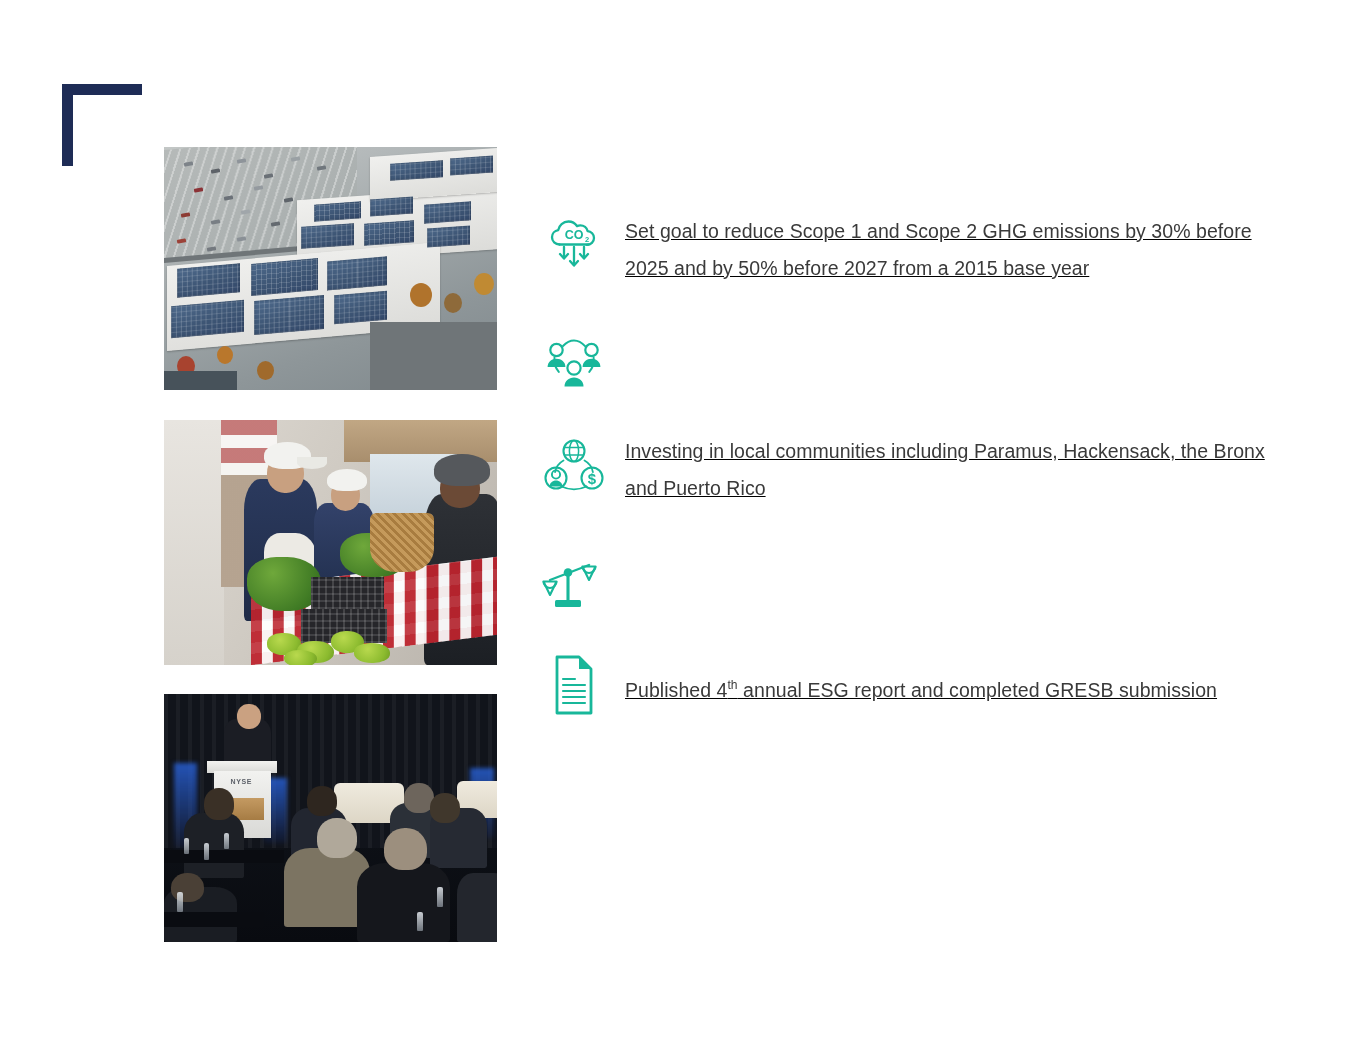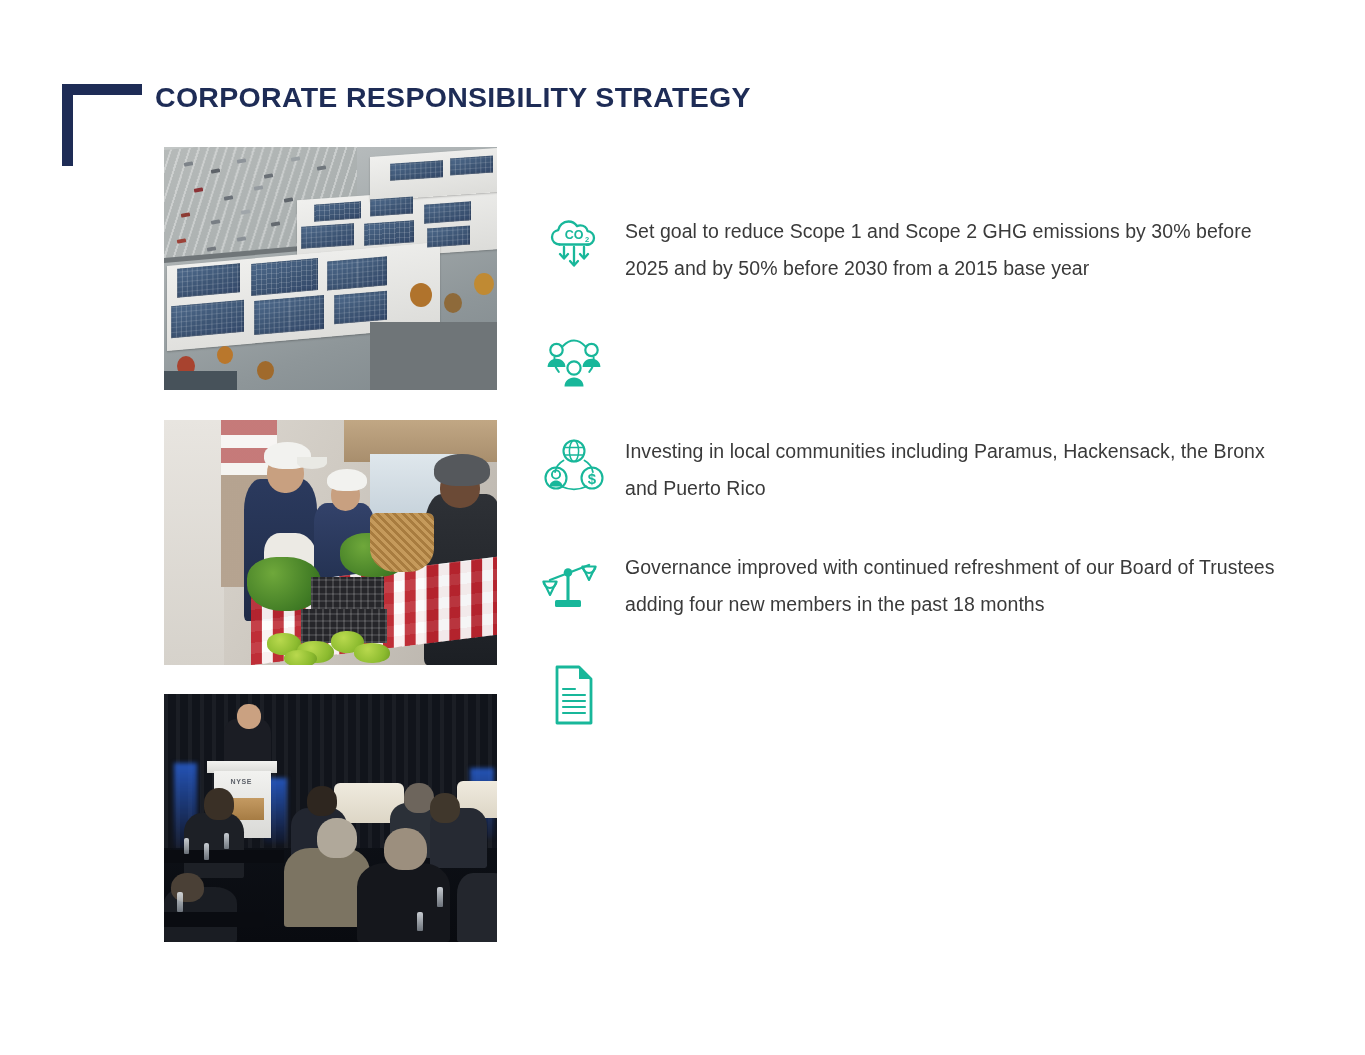--- a/index.html
+++ b/index.html
@@ -144,20 +144,21 @@
   .bottle { position: absolute; border-radius: 2px 2px 1px 1px;
     background: linear-gradient(180deg, rgba(230,235,240,.85), rgba(180,190,200,.55)); }
   .desk-row { position: absolute; background: #0a0c11; }
 
   
   .bullets {
     position: absolute;
     left: 535px;
     top: 213px;
     width: 745px;
+    text-decoration: underline;
   }
 
   .bullet-row {
     position: relative;
     display: flex;
     align-items: flex-start;
   }
 
   .bullet-icon {
     width: 78px;
@@ -201,21 +202,20 @@
     width: 1365px;
     height: 46px;
   }
 </style>
 </head>
 <body>
 
 <div class="slide">
 
   <div class="corner-bracket"></div>
-  <div class="page-title">CORPORATE RESPONSIBILITY STRATEGY</div>
 
   <div class="photo-col">
 
     <div class="photo p1">
       <div class="solar-sky"></div>
       <div class="parking"></div>
       <div class="pk-car" style="left:6%;top:6%;background:#7d8389"></div>
       <div class="pk-car" style="left:14%;top:9%;background:#5d6268"></div>
       <div class="pk-car" style="left:22%;top:5%;background:#8e949a"></div>
       <div class="pk-car" style="left:30%;top:11%;background:#6a7076"></div>
@@ -349,21 +349,21 @@
           <text x="31" y="22" font-family="Liberation Sans, sans-serif" font-size="12.5" font-weight="bold" fill="#18b79a" text-anchor="middle">CO</text>
           <text x="42" y="24.5" font-family="Liberation Sans, sans-serif" font-size="7.5" font-weight="bold" fill="#18b79a">2</text>
           <path d="M21 30v11" stroke="#18b79a" stroke-width="2.3" stroke-linecap="round"></path>
           <path d="M17 37l4 4.6 4-4.6" stroke="#18b79a" stroke-width="2.3" stroke-linecap="round" stroke-linejoin="round"></path>
           <path d="M31 30v18" stroke="#18b79a" stroke-width="2.3" stroke-linecap="round"></path>
           <path d="M27 44l4 4.6 4-4.6" stroke="#18b79a" stroke-width="2.3" stroke-linecap="round" stroke-linejoin="round"></path>
           <path d="M41 30v11" stroke="#18b79a" stroke-width="2.3" stroke-linecap="round"></path>
           <path d="M37 37l4 4.6 4-4.6" stroke="#18b79a" stroke-width="2.3" stroke-linecap="round" stroke-linejoin="round"></path>
         </svg>
       </div>
-      <div class="bullet-text">Set goal to reduce Scope 1 and Scope 2 GHG emissions by 30% before 2025 and by 50% before 2030 from a 2015 base year</div>
+      <div class="bullet-text">Set goal to reduce Scope 1 and Scope 2 GHG emissions by 30% before 2025 and by 50% before 2027 from a 2015 base year</div>
     </div>
 
     <div class="bullet-row b2">
       <div class="bullet-icon">
         <svg width="62" height="58" viewBox="0 0 62 58" fill="none">
           <path d="M20 13c3.5-3.8 8.3-5.6 11-5.6 2.8 0 7.6 1.8 11.1 5.7" stroke="#18b79a" stroke-width="2" stroke-linecap="round"></path>
           <path d="M11.5 24.5c-.6 5.1 1 10.5 4.3 14.4" stroke="#18b79a" stroke-width="2" stroke-linecap="round"></path>
           <path d="M50.6 24.5c.6 5.1-1 10.5-4.3 14.4" stroke="#18b79a" stroke-width="2" stroke-linecap="round"></path>
           <circle cx="13.5" cy="17" r="6.2" stroke="#18b79a" stroke-width="2.2"></circle>
           <path d="M4.6 34c0-4.9 4-8.2 8.9-8.2s8.9 3.3 8.9 8.2H4.6z" fill="#18b79a"></path>
@@ -400,32 +400,32 @@
           <path d="M8 27L47 12" stroke="#18b79a" stroke-width="2.3" stroke-linecap="round"></path>
           <circle cx="26" cy="19.5" r="4.3" fill="#18b79a"></circle>
           <path d="M26 22v26" stroke="#18b79a" stroke-width="3.1" stroke-linecap="round"></path>
           <rect x="13" y="47" width="26" height="7" rx="1.5" fill="#18b79a"></rect>
           <path d="M1.5 28.5h13L8 42 1.5 28.5z" stroke="#18b79a" stroke-width="2.1" stroke-linejoin="round"></path>
           <path d="M1.5 28.5c0 3.6 2.9 6.5 6.5 6.5s6.5-2.9 6.5-6.5" stroke="#18b79a" stroke-width="2.1" fill="none"></path>
           <path d="M40.5 13.5h13L47 27l-6.5-13.5z" stroke="#18b79a" stroke-width="2.1" stroke-linejoin="round"></path>
           <path d="M40.5 13.5c0 3.6 2.9 6.5 6.5 6.5s6.5-2.9 6.5-6.5" stroke="#18b79a" stroke-width="2.1" fill="none"></path>
         </svg>
       </div>
-      <div class="bullet-text">Governance improved with continued refreshment of our Board of Trustees adding four new members in the past 18 months</div>
     </div>
 
 
     <div class="bullet-row b6">
       <div class="bullet-icon">
         <svg width="58" height="64" viewBox="0 0 58 64" fill="none">
           <path d="M12 4h22l12 12v44H12V4z" fill="#ffffff" stroke="#18b79a" stroke-width="2.8" stroke-linejoin="round"></path>
           <path d="M34 4v12h12L34 4z" fill="#18b79a"></path>
           <path d="M18 26h12M18 32h22M18 38h22M18 44h22M18 50h22" stroke="#18b79a" stroke-width="2.1" stroke-linecap="round"></path>
         </svg>
       </div>
+      <div class="bullet-text"><span>Published 4</span><sup>th</sup><span> annual ESG report and completed GRESB submission</span></div>
     </div>
 
   </div>
 
   <div class="footer">
     
     
     
   </div>
 

